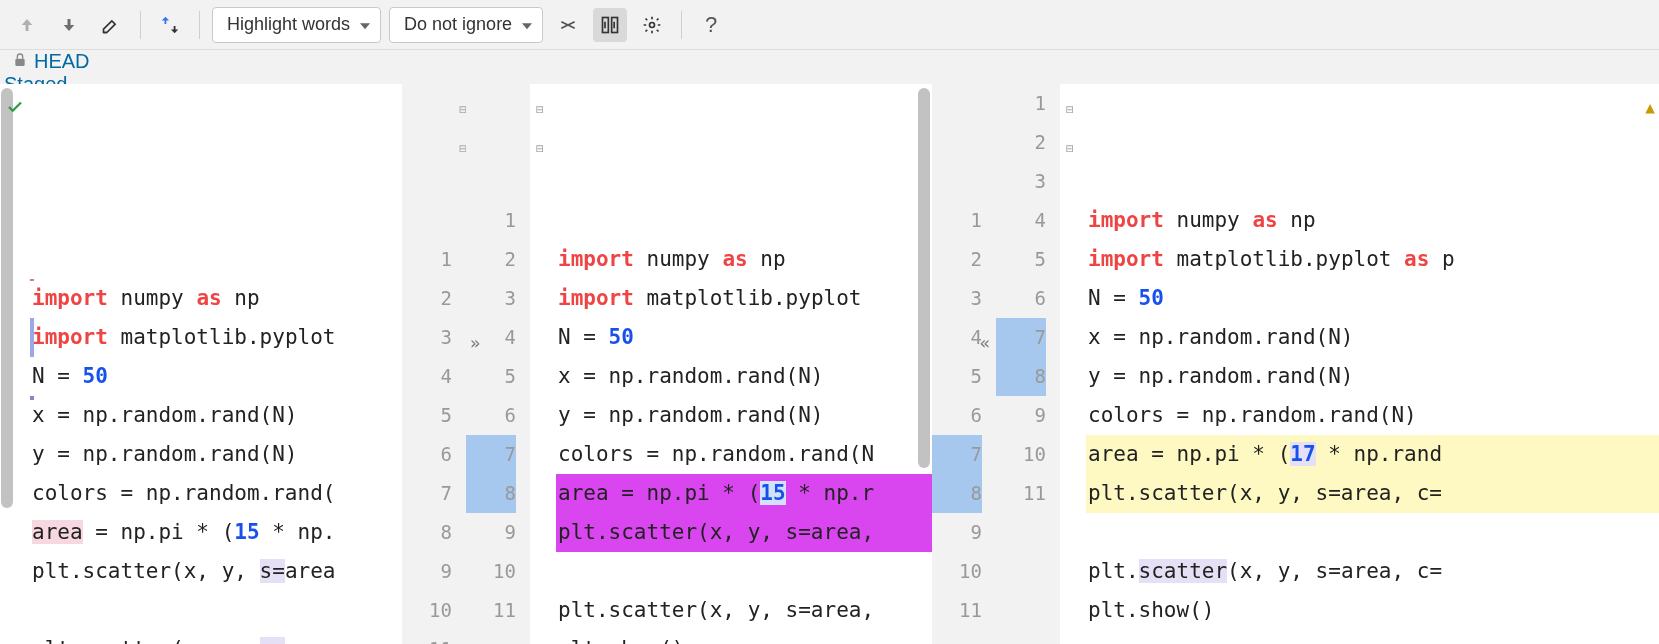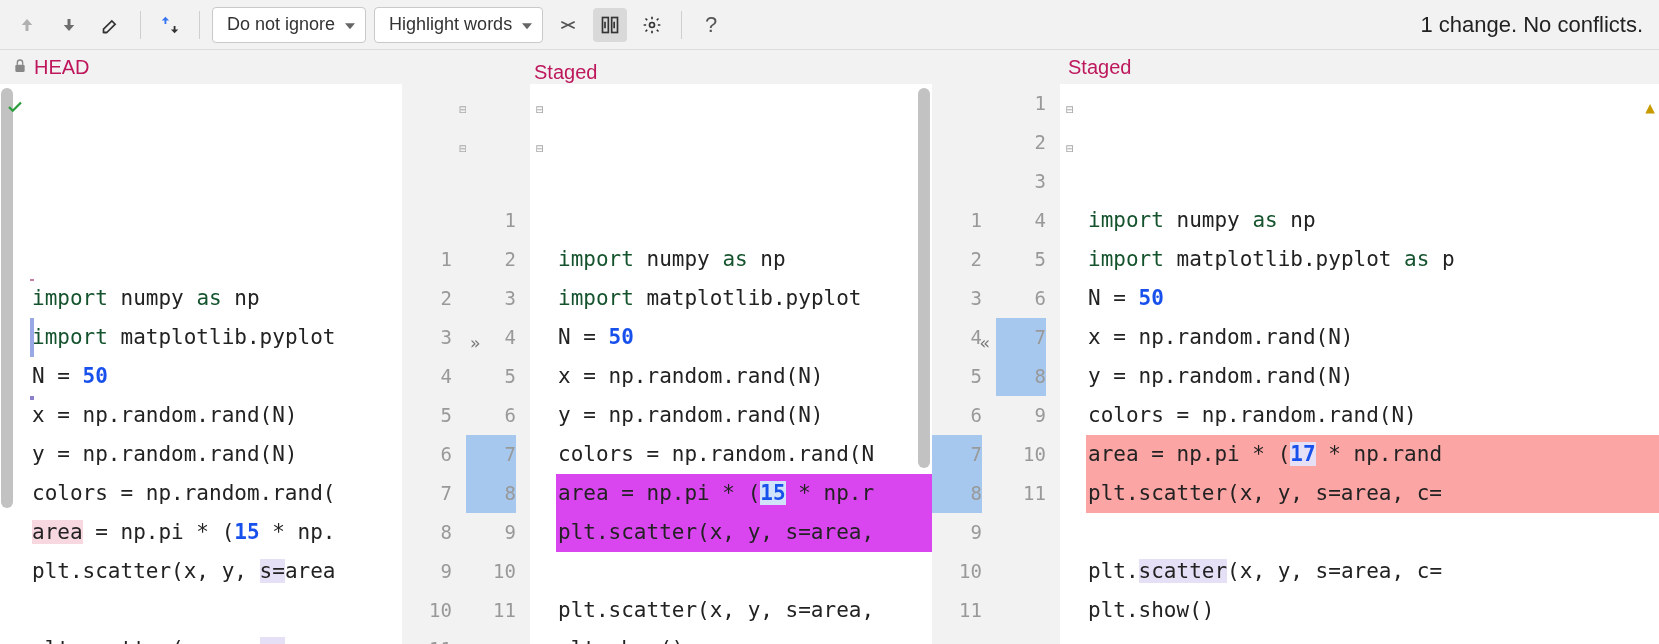--- a/index.html
+++ b/index.html
@@ -54,21 +54,22 @@
   margin-left: auto;
   font-size: 22px;
   color: #222;
   padding-right: 6px;
 }
 .panel-headers {
   height: 34px;
   background: #f2f2f2;
   display: flex;
   font-size: 20px;
-  color: #be185d;
+  color: #0369a1;
+  flex-direction: column;
 }
 .ph-left { width: 530px; display: flex; align-items: center; padding-left: 12px; gap: 6px;}
 .ph-mid  { width: 530px; display: flex; align-items: flex-end; padding-left: 4px;}
 .ph-right{ flex: 1; display: flex; align-items: center; padding-left: 8px;}
 .lock-icon { color: #777; }
 .diff-body {
   display: flex;
   height: calc(644px - 50px - 34px);
   font-family: "Menlo","Consolas","DejaVu Sans Mono",monospace;
   font-size: 21px;
@@ -103,23 +104,23 @@
   text-align: right;
   color: #999;
   font-size: 19px;
   padding-right: 14px;
   white-space: pre;
   position: relative;
 }
 .gutter .ghl, .code-col .ghl { background: #a6c8ef; }
 .code-col .line { display: block; height: 39px; padding-left: 2px;}
 .gutter .line { display: block; height: 39px; }
-.code-col .hl-mod { background: #fca5a5; }
+.code-col .hl-mod { background: #fef9c3; }
 .code-col .hl-blue { background: #d946ef; }
-.kw { color: #14532d; font-weight: 400;}
+.kw { color: #ef4444; font-weight: 700;}
 .num { color: #1750eb; font-weight: bold; }
 .id { color: #222; }
 .hlw-pink { background: #f7d7e0; }
 .hlw-lav { background: #e6e0f7; }
 .hlw-blue { background: #d0e3fb; }
 .check-icon { color: #2a9d3c; }
 .warn-icon { color: #c79a00; position: absolute; right: 4px; top: 4px; font-size: 16px;}
 .scroll-thumb {
   position: absolute;
   width: 12px;
@@ -172,24 +173,24 @@
   </div>
   <div class="tb-sep"></div>
   <div class="tb-btn">
     <svg width="22" height="22" viewBox="0 0 24 24">
         <path d="M7 3l-4 4h3v4h2V7h3z" fill="#3574f0"></path>
         <path d="M17 21l4-4h-3v-4h-2v4h-3z" fill="#333"></path>
       </svg>
   </div>
   <div class="tb-sep"></div>
   <div class="tb-select">
+    <span>Highlight words</span>
+  </div>
+  <div class="tb-select">
     <span>Do not ignore</span>
-  </div>
-  <div class="tb-select">
-    <span>Highlight words</span>
   </div>
   <div class="tb-btn">
     <svg width="20" height="20" viewBox="0 0 24 24">
         <path d="M4 8l8 4 8-4M4 16l8-4 8 4" fill="none" stroke="#555" stroke-width="2"></path>
       </svg>
   </div>
   <div class="tb-btn active">
     <svg width="20" height="20" viewBox="0 0 24 24">
         <rect x="3" y="3" width="7" height="18" fill="none" stroke="#333" stroke-width="2"></rect>
         <rect x="14" y="3" width="7" height="18" fill="none" stroke="#333" stroke-width="2"></rect>
@@ -199,21 +200,20 @@
   <div class="tb-btn">
     <svg width="20" height="20" viewBox="0 0 24 24">
         <circle cx="12" cy="12" r="3" fill="none" stroke="#333" stroke-width="2"></circle>
         <path d="M12 2v3M12 19v3M4.2 4.2l2.1 2.1M17.7 17.7l2.1 2.1M2 12h3M19 12h3M4.2 19.8l2.1-2.1M17.7 6.3l2.1-2.1" stroke="#333" stroke-width="2"></path>
       </svg>
   </div>
   <div class="tb-sep"></div>
   <div class="tb-btn">
     <span style="font-size:22px;color:#555">?</span>
   </div>
-  <div class="status-text">1 change. No conflicts.</div>
 </div>
 
 <div class="panel-headers">
   <div class="ph-left">
     <span class="lock-icon">
       <svg width="16" height="16" viewBox="0 0 24 24">
           <rect x="5" y="10" width="14" height="11" rx="2" fill="#888"></rect>
           <path d="M8 10V7a4 4 0 018 0v3" fill="none" stroke="#888" stroke-width="2"></path>
         </svg>
     </span>

